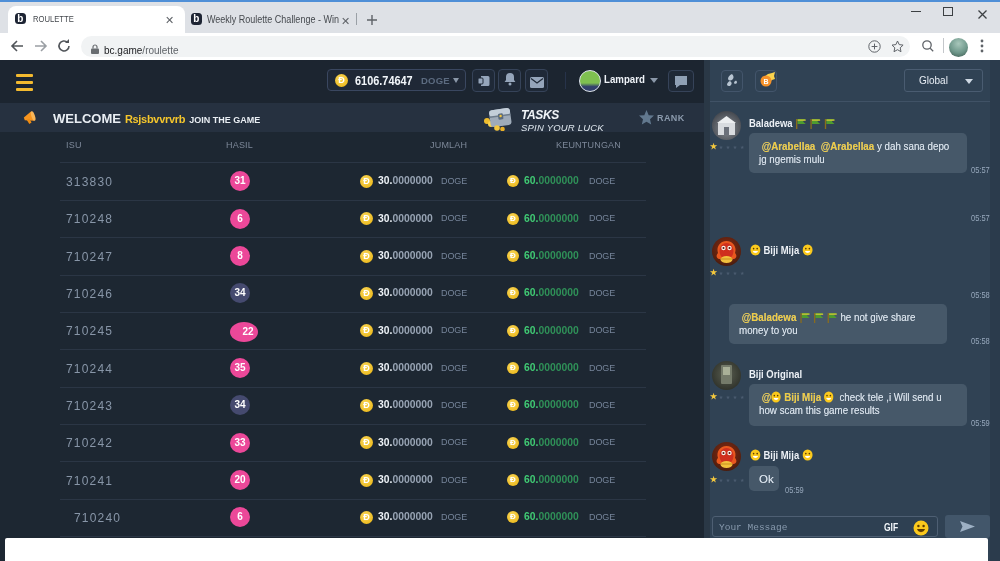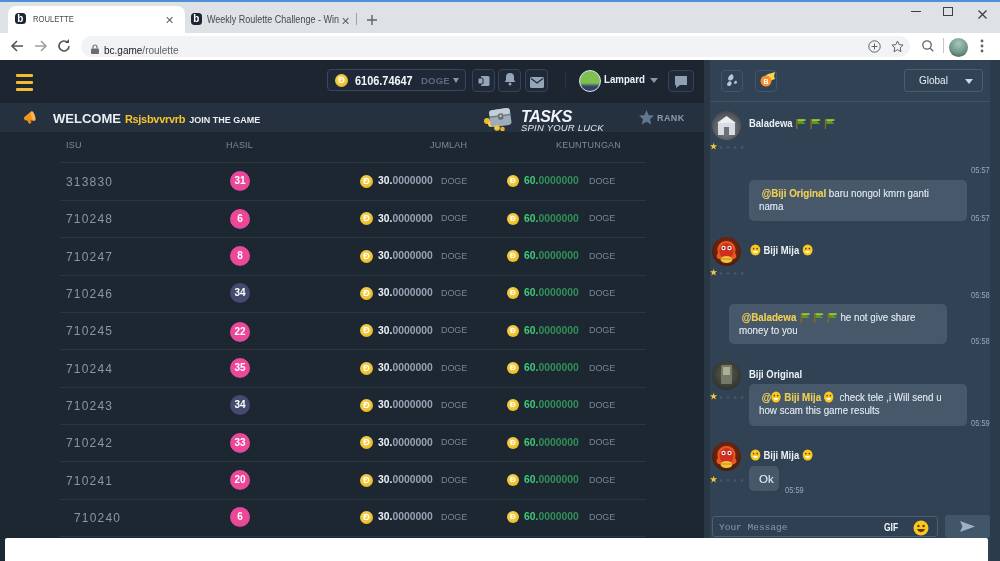--- a/index.html
+++ b/index.html
@@ -197,21 +197,21 @@
       <g transform="rotate(-8 18 14)">
       <rect x="7" y="4" width="21" height="17" rx="3" fill="#9fabb9"></rect>
       <rect x="7" y="4" width="21" height="6.5" rx="3" fill="#c3ced9"></rect>
       <rect x="7" y="10" width="21" height="1.5" fill="#6e7d8d"></rect>
       <rect x="15.5" y="8.5" width="5" height="6" rx="1.2" fill="#5b6b7d"></rect>
       <circle cx="18" cy="11" r="1.2" fill="#f5c73e"></circle>
         </g>
       <circle cx="14" cy="23" r="2.8" fill="#f5c73e"></circle>
         <circle cx="19.5" cy="24" r="2.3" fill="#eab028"></circle>
     </svg></div>
-  <div class="a" style="left:521px;top:108px;font-size:16px;font-weight:bold;font-style:italic;color:#f0f4f8;letter-spacing:-.4px;">TASKS</div>
+  <div class="a" style="left:521px;top:108px;font-size:12px;font-weight:bold;font-style:italic;color:#f0f4f8;letter-spacing:-.4px;">TASKS</div>
   <div class="a" style="left:521px;top:122px;font-size:9.5px;font-style:italic;color:#dfe7ee;letter-spacing:.2px;">SPIN YOUR LUCK</div>
   <div class="a" style="left:638px;top:110px;width:17px;height:16px;">
     <svg width="17" height="16">
         <path d="M8.5 0l2.2 5.2 5.3.4-4 3.6 1.2 5.3-4.7-2.8-4.7 2.8L5 9.2 1 5.6l5.3-.4z" fill="#62788e"></path>
       </svg></div>
   <div class="a" style="left:657px;top:113px;font-size:9px;font-weight:bold;color:#8b9aac;letter-spacing:.4px;">RANK</div>
 
   <div class="a th" style="left:66px;top:140px;">ISU</div>
   <div class="a th" style="left:226px;top:140px;">HASIL</div>
   <div class="a th" style="left:430px;top:140px;">JUMLAH</div>
@@ -248,21 +248,21 @@
       <div class="a isu" style="left:66px;top:286.89px;">710246</div>
       <div class="a badge bblu" style="left:230px;top:283.39px;">34</div>
       <div class="a coin" style="left:360px;top:286.89px;width:13px;height:13px;font-size:9px;line-height:13px;">Ð</div>
       <div class="a amt amtw" style="left:378px;top:286.39px;"><b>30.</b><i>0000000</i></div>
       <div class="a doge" style="left:441px;top:287.89px;">DOGE</div>
       <div class="a coin" style="left:507px;top:287.39px;width:12px;height:12px;font-size:8px;line-height:12px;">Ð</div>
       <div class="a amt amtg" style="left:524px;top:286.39px;"><b>60.</b><i>0000000</i></div>
       <div class="a doge" style="left:589px;top:287.89px;">DOGE</div>
       <div class="a sep" style="top:312.09px;"></div>
       <div class="a isu" style="left:66px;top:324.22px;">710245</div>
-      <div class="a badge bred" style="left:230px;top:322px;">22</div>
+      <div class="a badge bred" style="left:230px;top:322px;padding-left:8px;">22</div>
       <div class="a coin" style="left:360px;top:324.22px;width:13px;height:13px;font-size:9px;line-height:13px;">Ð</div>
       <div class="a amt amtw" style="left:378px;top:323.72px;"><b>30.</b><i>0000000</i></div>
       <div class="a doge" style="left:441px;top:325.22px;">DOGE</div>
       <div class="a coin" style="left:507px;top:324.72px;width:12px;height:12px;font-size:8px;line-height:12px;">Ð</div>
       <div class="a amt amtg" style="left:524px;top:323.72px;"><b>60.</b><i>0000000</i></div>
       <div class="a doge" style="left:589px;top:325.22px;">DOGE</div>
       <div class="a sep" style="top:349.42px;"></div>
       <div class="a isu" style="left:66px;top:361.54999999999995px;">710244</div>
       <div class="a badge bred" style="left:230px;top:358.04999999999995px;">35</div>
       <div class="a coin" style="left:360px;top:361.54999999999995px;width:13px;height:13px;font-size:9px;line-height:13px;">Ð</div>
@@ -346,25 +346,25 @@
       </svg> <svg class="smiley" width="13" height="11">
         <path d="M2 1v10" stroke="#8a6d1d" stroke-width="1.5"></path>
         <path d="M3 1h9l-3 2.5L12 6H3z" fill="#4e9b2e"></path>
         <path d="M3 2.2h9" stroke="#d8c63a" stroke-width="1.2"></path>
       </svg> <svg class="smiley" width="13" height="11">
         <path d="M2 1v10" stroke="#8a6d1d" stroke-width="1.5"></path>
         <path d="M3 1h9l-3 2.5L12 6H3z" fill="#4e9b2e"></path>
         <path d="M3 2.2h9" stroke="#d8c63a" stroke-width="1.2"></path>
       </svg></div>
   <div class="a stars" style="left:710px;top:142px;"><b>★</b><i>★★★★</i></div>
+  <div class="a bub" style="left:749px;top:133px;width:218px;height:40px;">
+    <span class="ln">&nbsp;<span class="m">@Arabellaa</span>&nbsp; <span class="m">@Arabellaa</span> y dah sana depo</span>
+      <span class="ln">jg ngemis mulu</span>
+    </div>
   <div class="a btime" style="left:971px;top:164.5px;">05:57</div>
-  <div class="a bub" style="left:749px;top:180px;width:218px;height:41px;">
-    <span class="ln">&nbsp;<span class="m">@Biji Original</span> baru nongol kmrn ganti</span>
-      <span class="ln">nama</span>
-    </div>
   <div class="a btime" style="left:971px;top:212.5px;">05:57</div>
 
   <div class="a av" style="left:712px;top:237px;background:radial-gradient(circle at 50% 40%,#8a2b14,#57200f 65%,#2a130a);">
     <svg width="29" height="29">
         <path d="M6 16c-2-6 2-12 8.5-12S25 10 23 16c2 2 2 5-1 6H7c-3-1-3-4-1-6z" fill="#e8581f"></path>
         <ellipse cx="14.5" cy="14" rx="7" ry="8" fill="#cf2f1e"></ellipse>
         <circle cx="11.5" cy="11" r="2.2" fill="#f4f0e8"></circle>
         <circle cx="17.5" cy="11" r="2.2" fill="#f4f0e8"></circle>
         <circle cx="11.5" cy="11" r="1" fill="#58150c"></circle>
         <circle cx="17.5" cy="11" r="1" fill="#58150c"></circle>

